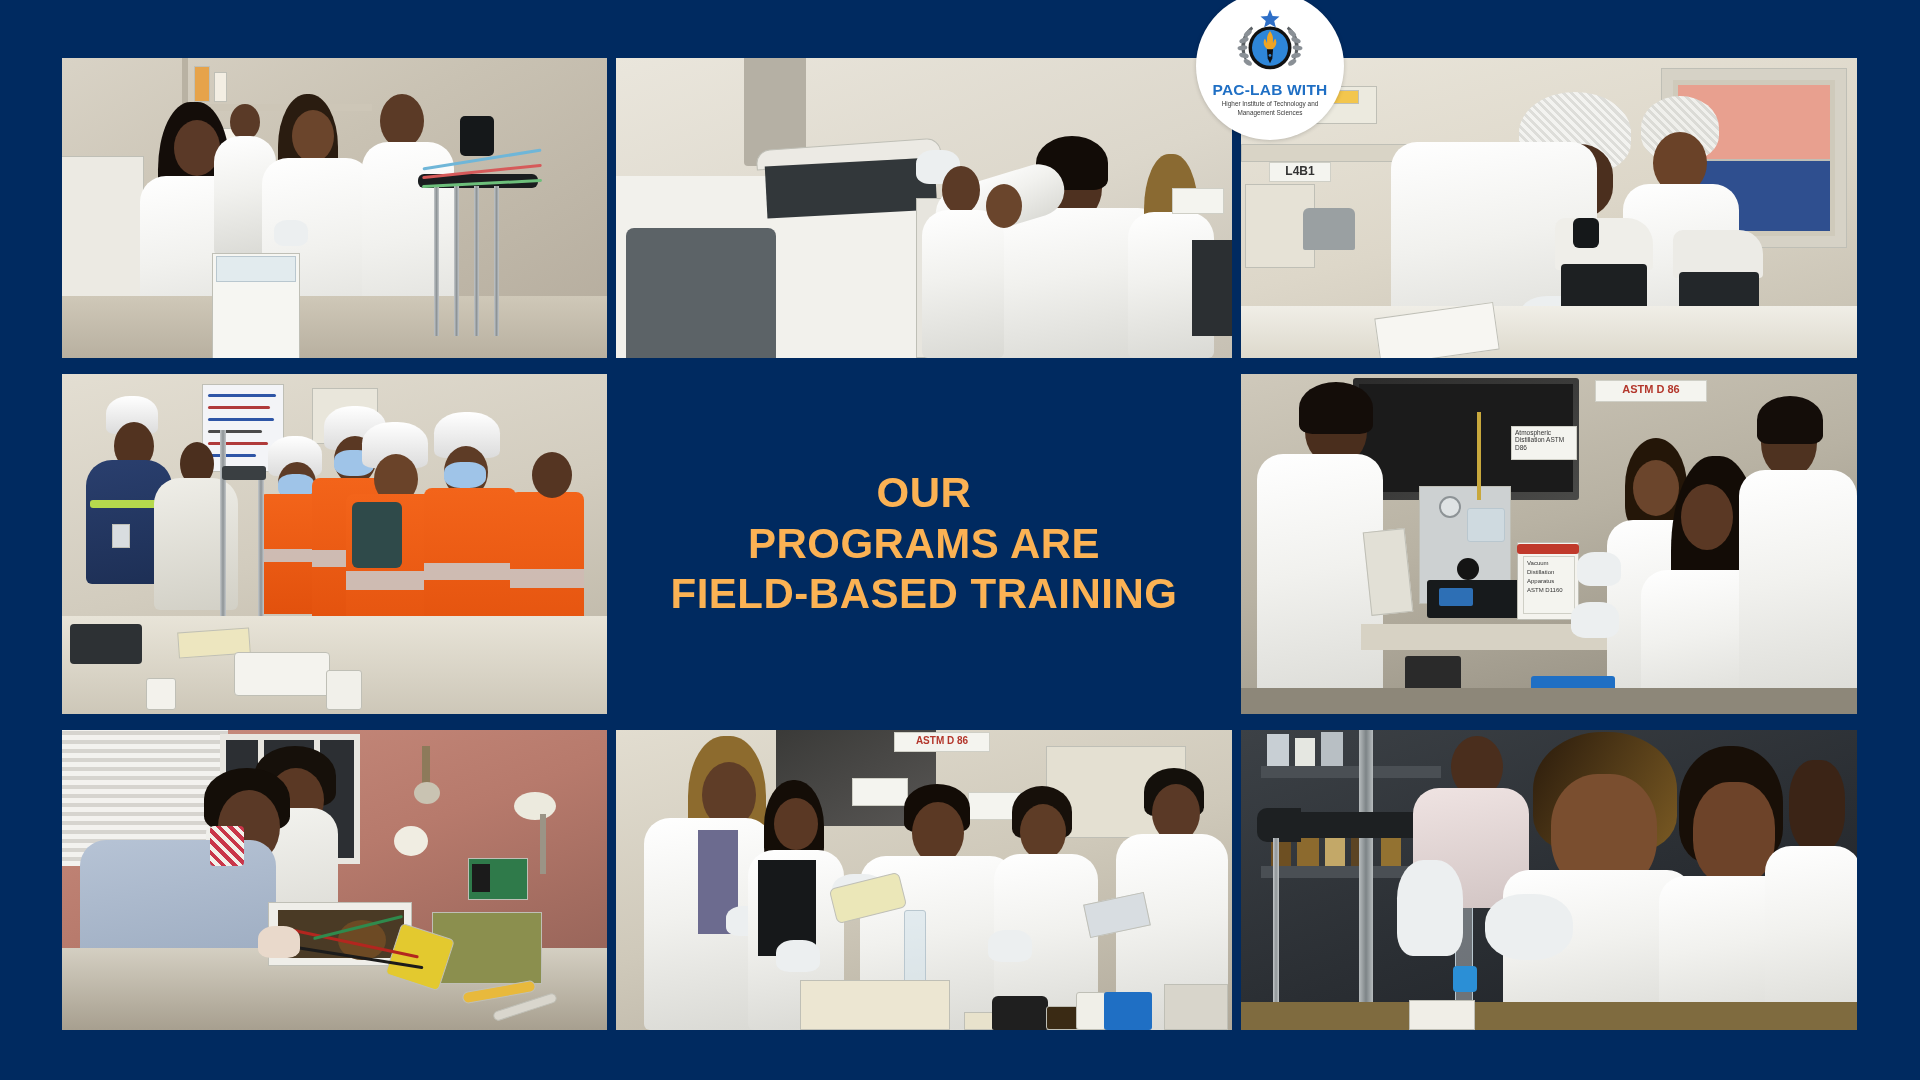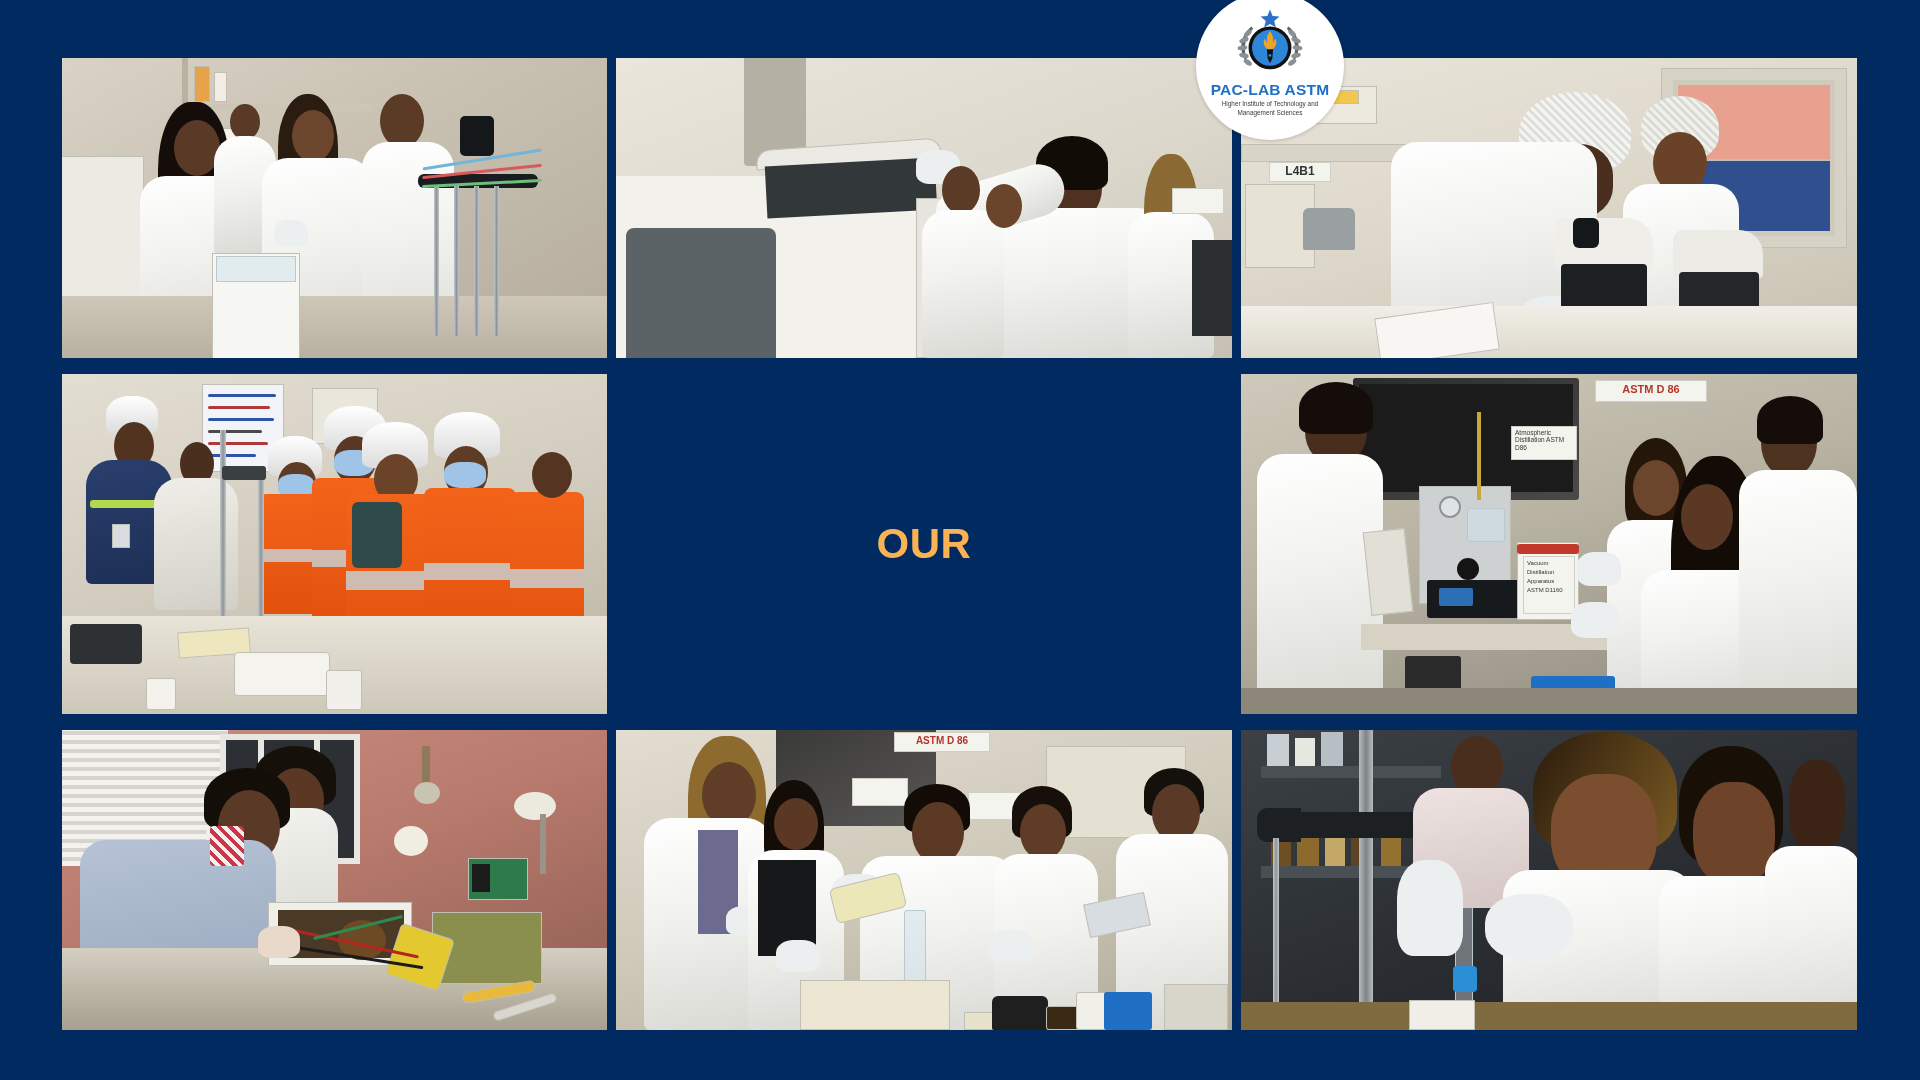--- a/index.html
+++ b/index.html
@@ -257,20 +257,22 @@
       <div class="box" style="left:8px;top:250px;width:72px;height:40px;background:#2d3134;border:none;border-radius:4px"></div>
       <div class="box" style="left:116px;top:256px;width:72px;height:26px;background:#ede6bf;transform:rotate(-4deg)"></div>
       <div class="box" style="left:172px;top:278px;width:96px;height:44px;background:#f4f3ee;border-radius:4px"></div>
       <div class="box" style="left:264px;top:296px;width:36px;height:40px;background:#f1f0ea;border-radius:3px"></div>
       <div class="box" style="left:84px;top:304px;width:30px;height:32px;background:#f3f2ec;border-radius:3px"></div>
     </div>
   </div>
 
   <div class="cell text-cell" id="headline">
     <div class="line">OUR</div>
+    <div class="line">PROGRAMS ARE</div>
+    <div class="line">FIELD-BASED TRAINING</div>
   </div>
 
   <div class="cell">
     <div class="photo">
       <div class="ph-bg" style="background:linear-gradient(165deg,#cfc9bb 0%,#b8b2a3 45%,#8e887b 100%)"></div>
 
       <div class="dark" style="left:112px;top:4px;width:226px;height:122px;background:linear-gradient(150deg,#2b2b2b,#4a4a48);border-radius:3px"></div>
       <div class="dark" style="left:118px;top:10px;width:214px;height:108px;background:#1b1b1b"></div>
 
       <div class="sign" style="left:354px;top:6px;width:112px;height:22px;color:#b3362b;font-weight:bold;font-size:11px;text-align:center">ASTM D 86</div>
@@ -467,15 +469,15 @@
 
       <circle cx="50" cy="52" r="28" fill="#111111"></circle>
       <circle cx="50" cy="52" r="23.5" fill="#2e86d8"></circle>
 
       <path d="M50,30 C44,38 47,42 46,46 C45,41 43,40 43,40 C40,46 42,52 50,56 C58,52 60,46 57,40 C57,40 55,41 54,46 C53,42 56,38 50,30 Z" fill="#f0a423"></path>
 
       <path d="M46,54 L54,54 L53,66 L50,72 L47,66 Z" fill="#0e0e0e"></path>
       <circle cx="50" cy="62" r="1.8" fill="#2e86d8"></circle>
     </svg>
   </div>
-  <div id="logo-name">PAC-LAB ASTM</div>
+  <div id="logo-name">PAC-LAB WITH</div>
   <div id="logo-sub">Higher Institute of Technology and Management Sciences</div>
 </div>
 
 </body></html>

